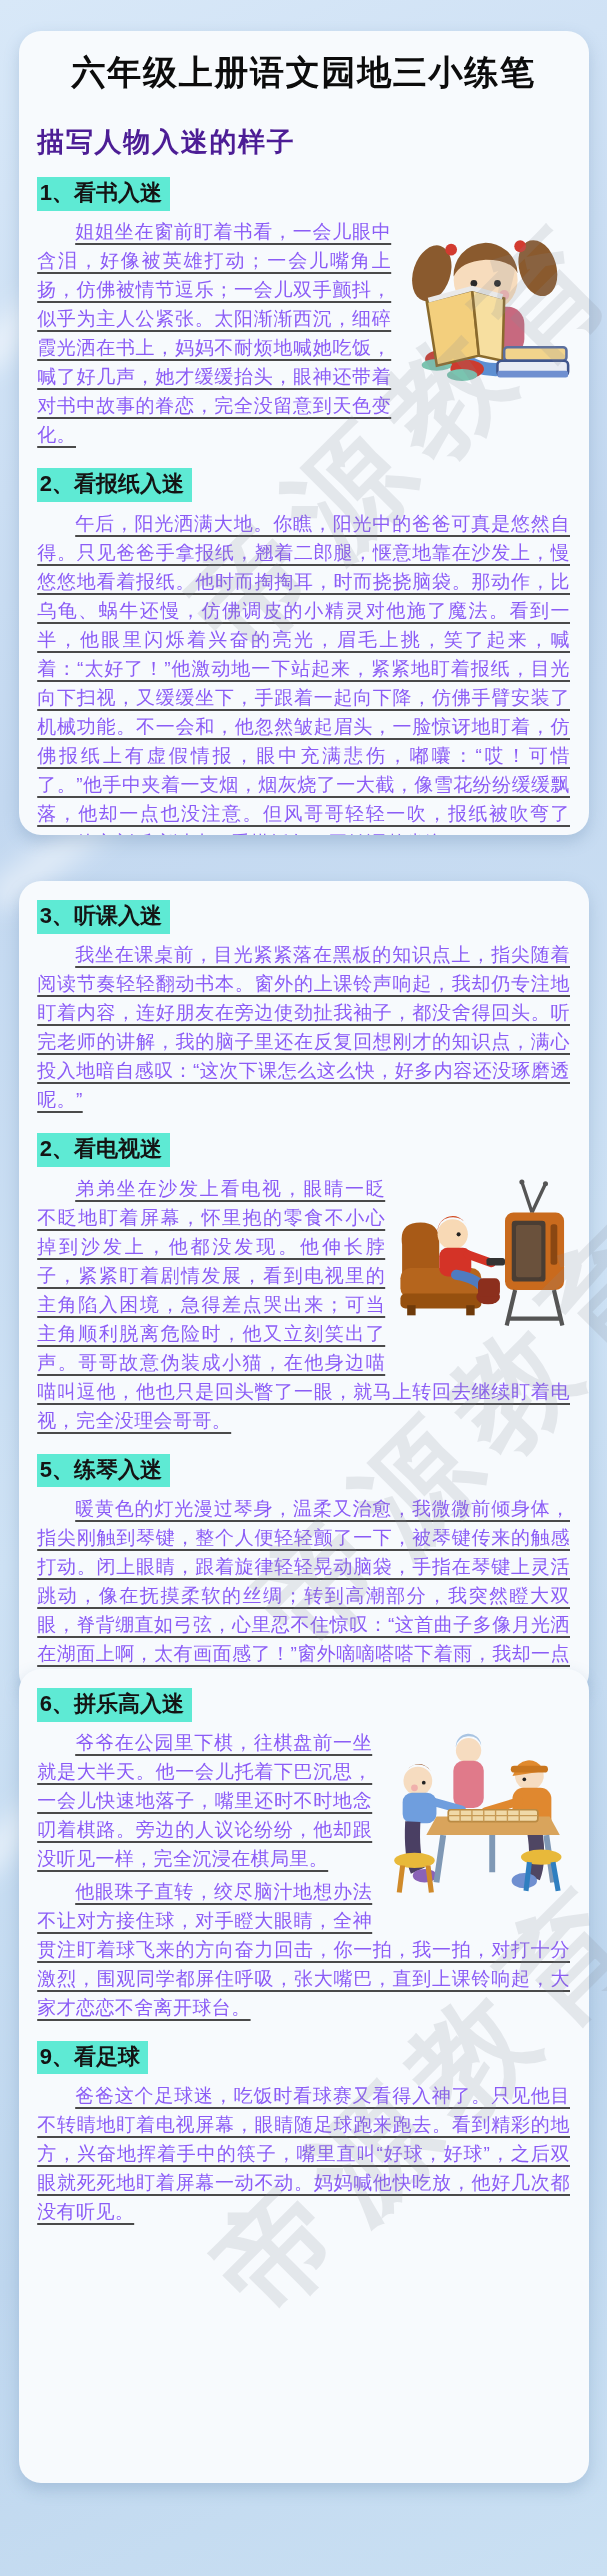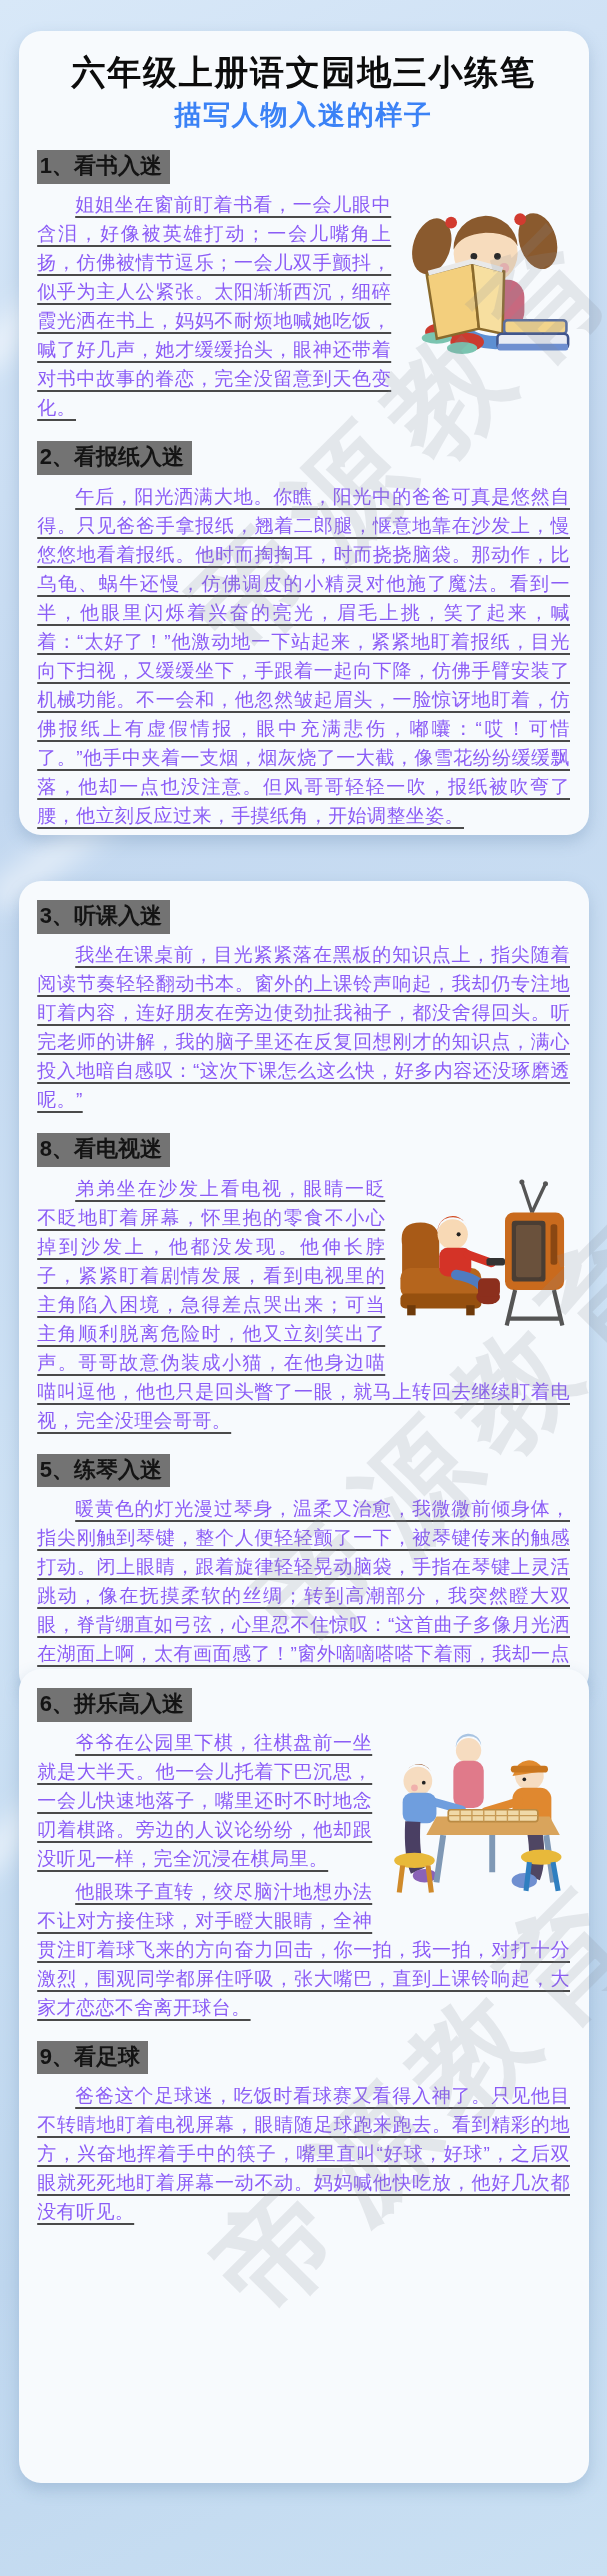--- a/index.html
+++ b/index.html
@@ -21,26 +21,26 @@
   }
   #card-1 { top:31px;   height:804px; }
   #card-2 { top:881px; height:814px; }
   #card-3 { top:1669px; height:814px; }
 
   .page-title {
     margin:22px 0 0; text-align:center; font-size:34px; line-height:39px;
     font-weight:900; color:#0c0c0c; letter-spacing:1.7px;
   }
   .page-subtitle {
-    margin:7px 0 0; text-align:center; font-size:27px; line-height:32px;
-    font-weight:900; color:#3b82f6; letter-spacing:1.7px;
+    margin:34px 0 0; font-size:27px; line-height:32px;
+    font-weight:900; color:#4c1d95; letter-spacing:1.7px;
   }
 
   .sec-heading { margin:18.6px 0 6.7px; font-size:22px; line-height:34px; font-weight:700; color:#141414; }
-  .sec-heading .hl { background:#737373; padding:3.4px 8.4px 5px 2.5px; box-decoration-break:clone; }
+  .sec-heading .hl { background:#5eead4; padding:3.4px 8.4px 5px 2.5px; box-decoration-break:clone; }
 
   .body-para {
     margin:0 0 3.4px; font-size:19px; line-height:29px; letter-spacing:0.4px;
     color:#8b5cf6; text-indent:2em; font-weight:500; text-align:justify;
   }
   .body-para .u {
     text-decoration:underline; text-decoration-color:#4a4a4a;
     text-decoration-thickness:1.7px; text-underline-offset:5px;
   }
 
@@ -116,21 +116,21 @@
   </div>
 </div>
 
 <div class="card" id="card-2">
   <div class="sec">
     <h2 class="sec-heading"><span class="hl">3、听课入迷</span></h2>
     <p class="body-para"><span class="u">我坐在课桌前，目光紧紧落在黑板的知识点上，指尖随着阅读节奏轻轻翻动书本。窗外的上课铃声响起，我却仍专注地盯着内容，连好朋友在旁边使劲扯我袖子，都没舍得回头。听完老师的讲解，我的脑子里还在反复回想刚才的知识点，满心投入地暗自感叹：“这次下课怎么这么快，好多内容还没琢磨透呢。”</span></p>
   </div>
 
   <div class="sec">
-    <h2 class="sec-heading"><span class="hl">8、看电视迷</span></h2>
+    <h2 class="sec-heading"><span class="hl">2、看电视迷</span></h2>
     <figure class="illus">
       <svg width="173" height="167" viewBox="0 0 205 198" xmlns="http://www.w3.org/2000/svg">
 
         <path d="M160 42 L148 6 M160 42 L176 8" stroke="#555" stroke-width="4" fill="none"></path>
         <circle cx="148" cy="6" r="3" fill="#555"></circle>
           <circle cx="176" cy="8" r="3" fill="#555"></circle>
 
         <rect x="128" y="42" width="70" height="92" rx="10" fill="#c96a1d"></rect>
         <rect x="136" y="52" width="40" height="72" rx="4" fill="#4a3d33"></rect>
         <rect x="141" y="57" width="30" height="62" rx="3" fill="#6a513c"></rect>

